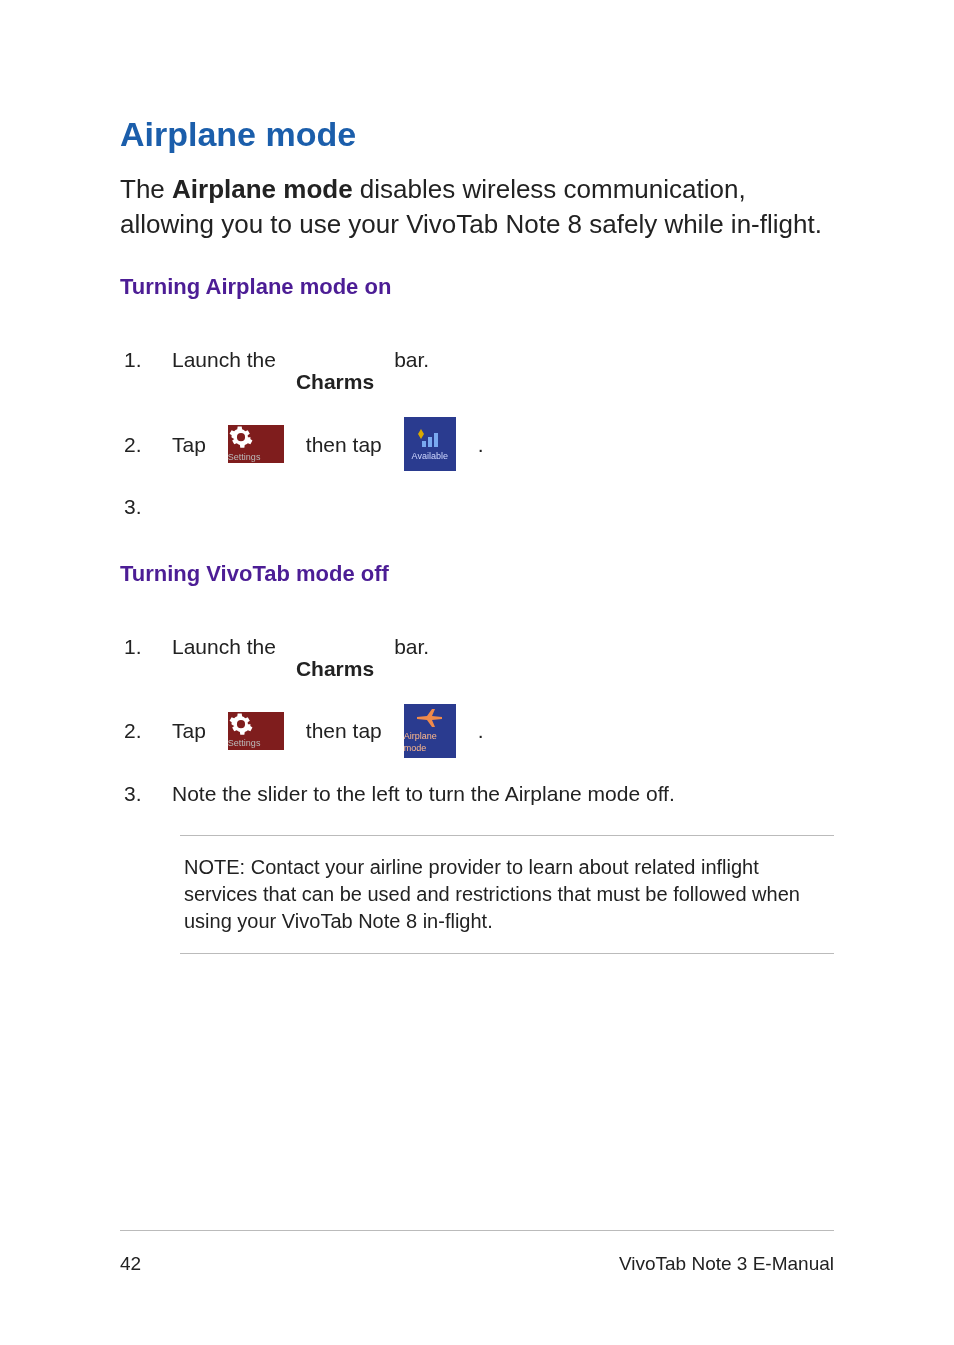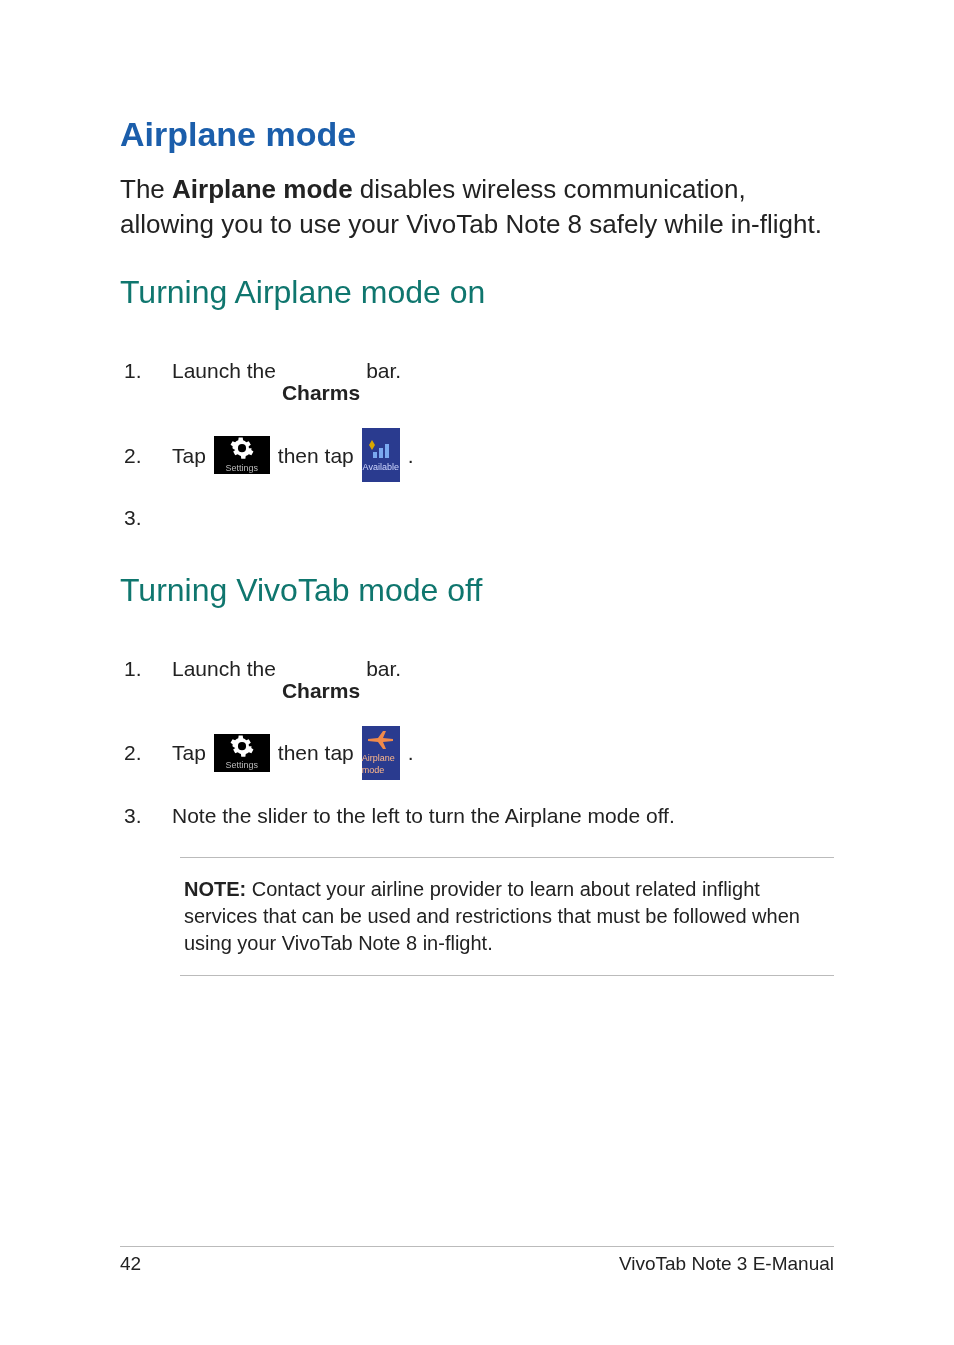--- a/index.html
+++ b/index.html
@@ -18,91 +18,90 @@
       font-weight: 700;
       margin-bottom: 18px;
     }
     .intro {
       font-size: 26px;
       line-height: 1.35;
       margin-bottom: 32px;
     }
     .intro b { font-weight: 700; }
     .h2 {
-      color: #0f766e;
-      font-size: 32px;
-      font-weight: 400;
+      color: #4c1d95;
+      font-size: 22px;
+      font-weight: 700;
       margin-bottom: 24px;
     }
     .section-on { margin-bottom: 40px; }
     .section-off { margin-bottom: 28px; }
     .step-row {
       display: flex;
       align-items: center;
       font-size: 21px;
       margin-bottom: 22px;
       line-height: 1.3;
     }
     .step-num {
       width: 52px;
       flex-shrink: 0;
       padding-left: 4px;
     }
     .step-body {
       display: flex;
       align-items: center;
       flex-wrap: wrap;
-      gap: 6px;
+      gap: 20px;
     }
     .step-body b { font-weight: 700; margin-top: 44px; }
     .charm-icon {
       display: inline-flex;
       flex-direction: column;
-      align-items: center;
       justify-content: center;
       width: 56px;
       height: 38px;
-      background: #000000;
+      background: #7f1d1d;
       color: #fff;
       margin: 0 2px;
     }
     .charm-icon .label {
       font-size: 9px;
       margin-top: 2px;
       color: #bbb;
     }
     .network-tile, .airplane-tile {
       display: inline-flex;
       flex-direction: column;
       align-items: center;
       justify-content: center;
-      width: 38px;
+      width: 52px;
       height: 54px;
       background: #2a3b8f;
       color: #fff;
       margin: 0 2px;
     }
     .network-tile .label { font-size: 9px; color: #cfd7ff; margin-top: 2px; }
     .airplane-tile .label { font-size: 9px; color: #ffb88a; margin-top: 2px; }
     .note-box {
       margin-left: 60px;
       border-top: 1px solid #bbb;
       border-bottom: 1px solid #bbb;
       padding: 18px 4px;
       font-size: 20px;
       line-height: 1.35;
     }
-    .note-box b { font-weight: 700; }
+    .note-box b { font-weight: 400; }
     .footer {
       position: absolute;
       left: 120px;
       right: 120px;
       bottom: 70px;
       border-top: 1px solid #bbb;
-      padding-top: 6px;
+      padding-top: 22px;
       display: flex;
       justify-content: space-between;
       font-size: 19px;
       align-items: flex-end;
     }
     svg { display: block; }
   </style>
 </head>
 <body>
 

